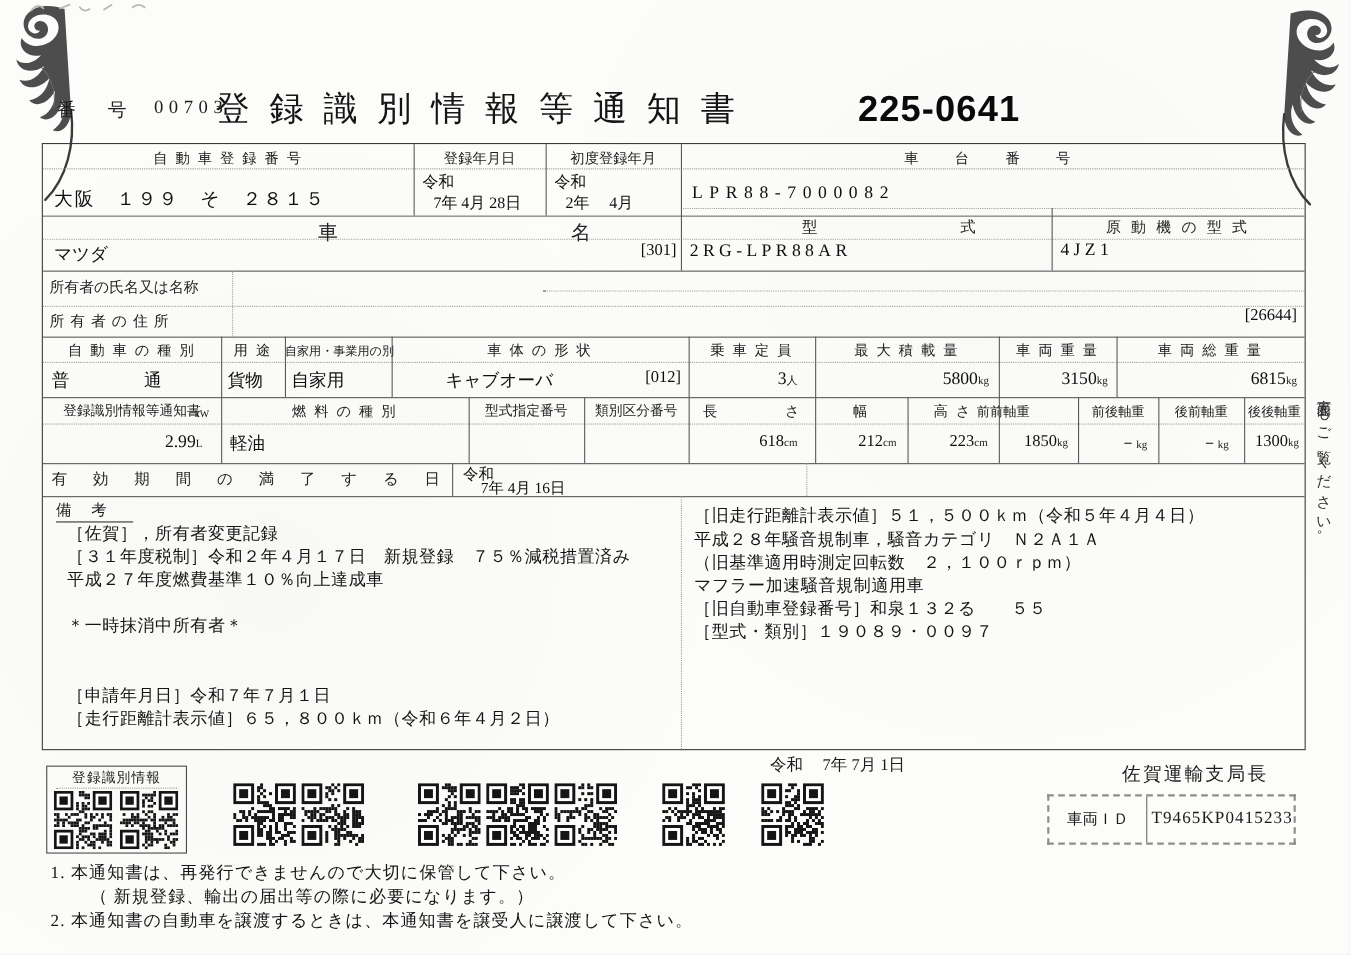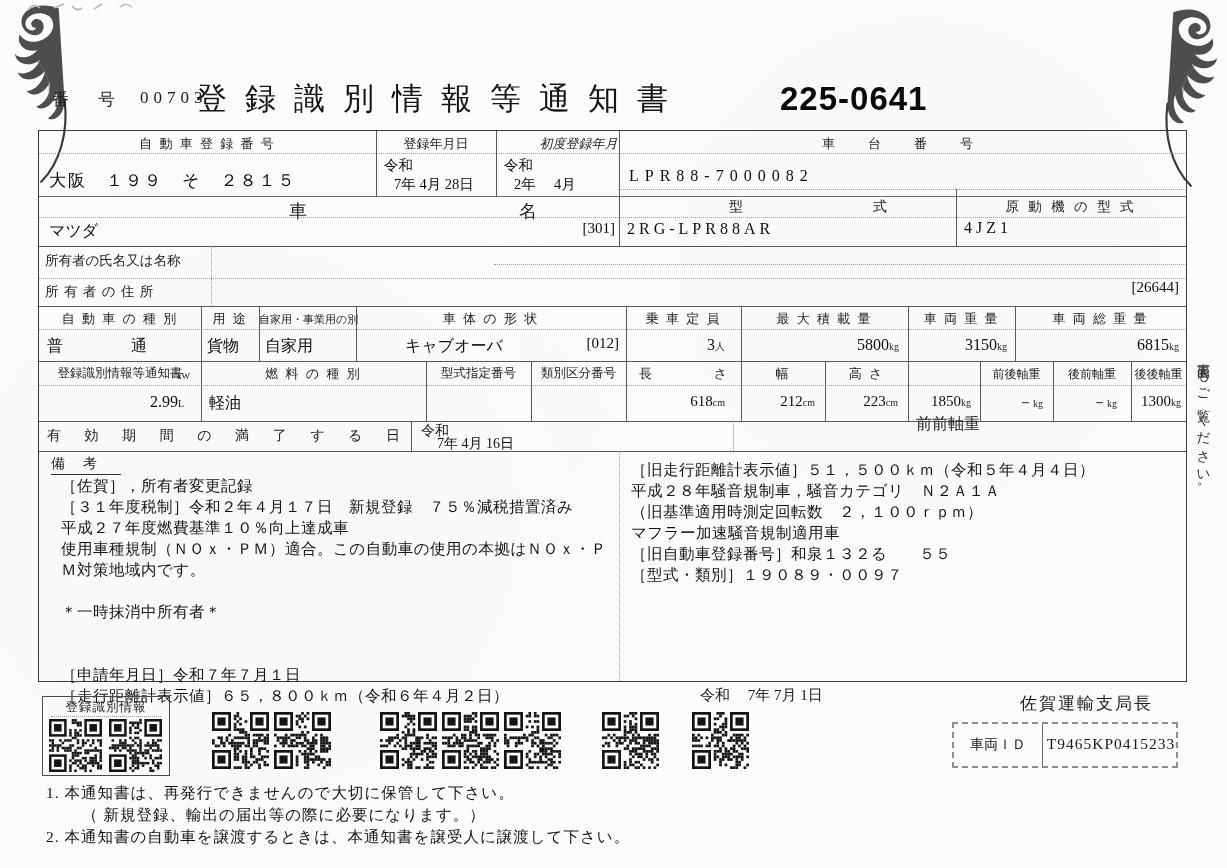--- a/index.html
+++ b/index.html
@@ -102,21 +102,21 @@
     <div class="vl" style="left:694px;top:290px;height:30px;"></div>
     <div class="vl" style="left:580px;top:320px;height:230px;"></div>
 
     <div class="cl" style="left:0;top:4px;width:337px;">自 動 車 登 録 番 号</div>
     <div class="val" style="left:10px;top:38px;letter-spacing:2px;font-size:17px;">大阪　１９９　そ　２８１５</div>
 
     <div class="cl" style="left:337px;top:4px;width:120px;letter-spacing:0;">登録年月日</div>
     <div class="val" style="left:345px;top:25px;font-size:14.5px;">令和</div>
     <div class="val" style="left:355px;top:44px;font-size:14.5px;">7年  4月 28日</div>
 
-    <div class="cl" style="left:478px;top:4px;width:123px;letter-spacing:0;font-style:italic;">初度登録年月</div>
+    <div class="cl" style="left:457px;top:4px;width:123px;letter-spacing:0;">初度登録年月</div>
     <div class="val" style="left:465px;top:25px;font-size:14.5px;">令和</div>
     <div class="val" style="left:475px;top:44px;font-size:14.5px;">2年　 4月</div>
 
     <div class="cl" style="left:580px;top:4px;width:567px;letter-spacing:10px;">車　台　番　号</div>
     <div class="val" style="left:590px;top:36px;letter-spacing:6px;">LPR88-7000082</div>
 
     <div class="cl spread" style="left:250px;top:68px;width:250px;font-size:18px;">車名</div>
     <div class="val" style="left:10px;top:90px;">マツダ</div>
     <div class="val num" style="left:476px;top:89px;width:100px;font-size:15px;">[301]</div>
     <div class="cl spread" style="left:690px;top:67px;width:160px;font-size:14px;">型式</div>
@@ -149,21 +149,21 @@
     <div class="val num" style="left:880px;top:205px;width:88px;"><span>3150</span><span class="unit">kg</span></div>
     <div class="val num" style="left:1030px;top:205px;width:110px;"><span>6815</span><span class="unit">kg</span></div>
 
     <div class="cl" style="left:0;top:234px;width:162px;font-size:12.5px;letter-spacing:0;">登録識別情報等通知書</div>
     <div class="cl" style="left:162px;top:234px;width:225px;">燃 料 の 種 別</div>
     <div class="cl" style="left:387px;top:234px;width:105px;font-size:12.5px;letter-spacing:0;">型式指定番号</div>
     <div class="cl" style="left:492px;top:234px;width:95px;font-size:12.5px;letter-spacing:0;">類別区分番号</div>
     <div class="cl spread" style="left:600px;top:234px;width:90px;">長さ</div>
     <div class="cl" style="left:702px;top:234px;width:84px;">幅</div>
     <div class="cl" style="left:786px;top:234px;width:83px;">高 さ</div>
-    <div class="cl" style="left:873px;top:235px;width:72px;font-size:16px;letter-spacing:0;margin-top:48px;">前前軸重</div>
+    <div class="cl" style="left:837px;top:235px;width:72px;font-size:12px;letter-spacing:0;">前前軸重</div>
     <div class="cl" style="left:941px;top:235px;width:73px;font-size:12px;letter-spacing:0;">前後軸重</div>
     <div class="cl" style="left:1014px;top:235px;width:78px;font-size:12px;letter-spacing:0;">後前軸重</div>
     <div class="cl" style="left:1092px;top:235px;width:55px;font-size:12px;letter-spacing:0;">後後軸重</div>
 
     <div class="val" style="left:138px;top:240px;font-size:9px;">kW</div>
     <div class="val num" style="left:40px;top:262px;width:105px;"><span>2.99</span><span class="unit">L</span></div>
     <div class="val" style="left:170px;top:262px;">軽油</div>
     <div class="val num" style="left:600px;top:262px;width:86px;font-size:15px;"><span>618</span><span class="unit">cm</span></div>
     <div class="val num" style="left:700px;top:262px;width:76px;font-size:15px;"><span>212</span><span class="unit">cm</span></div>
     <div class="val num" style="left:784px;top:262px;width:75px;font-size:15px;"><span>223</span><span class="unit">cm</span></div>
@@ -174,21 +174,20 @@
 
     <div class="cl spread" style="left:8px;top:296px;width:355px;font-size:14px;text-align-last:justify;">有効期間の満了する日</div>
     <div class="val" style="left:382px;top:291px;font-size:14px;">令和</div>
     <div class="val" style="left:398px;top:304px;font-size:14px;">7年  4月 16日</div>
 
     <div class="cl" style="left:12px;top:324px;width:70px;font-size:14px;text-align:left;border-bottom:1.2px solid #333;padding-bottom:1px;">備　考</div>
     <div class="remarks-col" style="left:22px;top:344px;width:548px;">
       <div class="rl">［佐賀］，所有者変更記録</div>
       <div class="rl">［３１年度税制］令和２年４月１７日　新規登録　７５％減税措置済み</div>
       <div class="rl">平成２７年度燃費基準１０％向上達成車</div>
-      <div class="rl">使用車種規制（ＮＯｘ・ＰＭ）適合。この自動車の使用の本拠はＮＯｘ・ＰＭ対策地域内です。</div>
       <div class="rl"></div>
       <div class="rl">＊一時抹消中所有者＊</div>
       <div class="rl"></div>
       <div class="rl"></div>
       <div class="rl">［申請年月日］令和７年７月１日</div>
       <div class="rl">［走行距離計表示値］６５，８００ｋｍ（令和６年４月２日）</div>
     </div>
     <div class="remarks-col" style="left:592px;top:328px;width:548px;">
       <div class="rl">［旧走行距離計表示値］５１，５００ｋｍ（令和５年４月４日）</div>
       <div class="rl">平成２８年騒音規制車，騒音カテゴリ　Ｎ２Ａ１Ａ</div>

